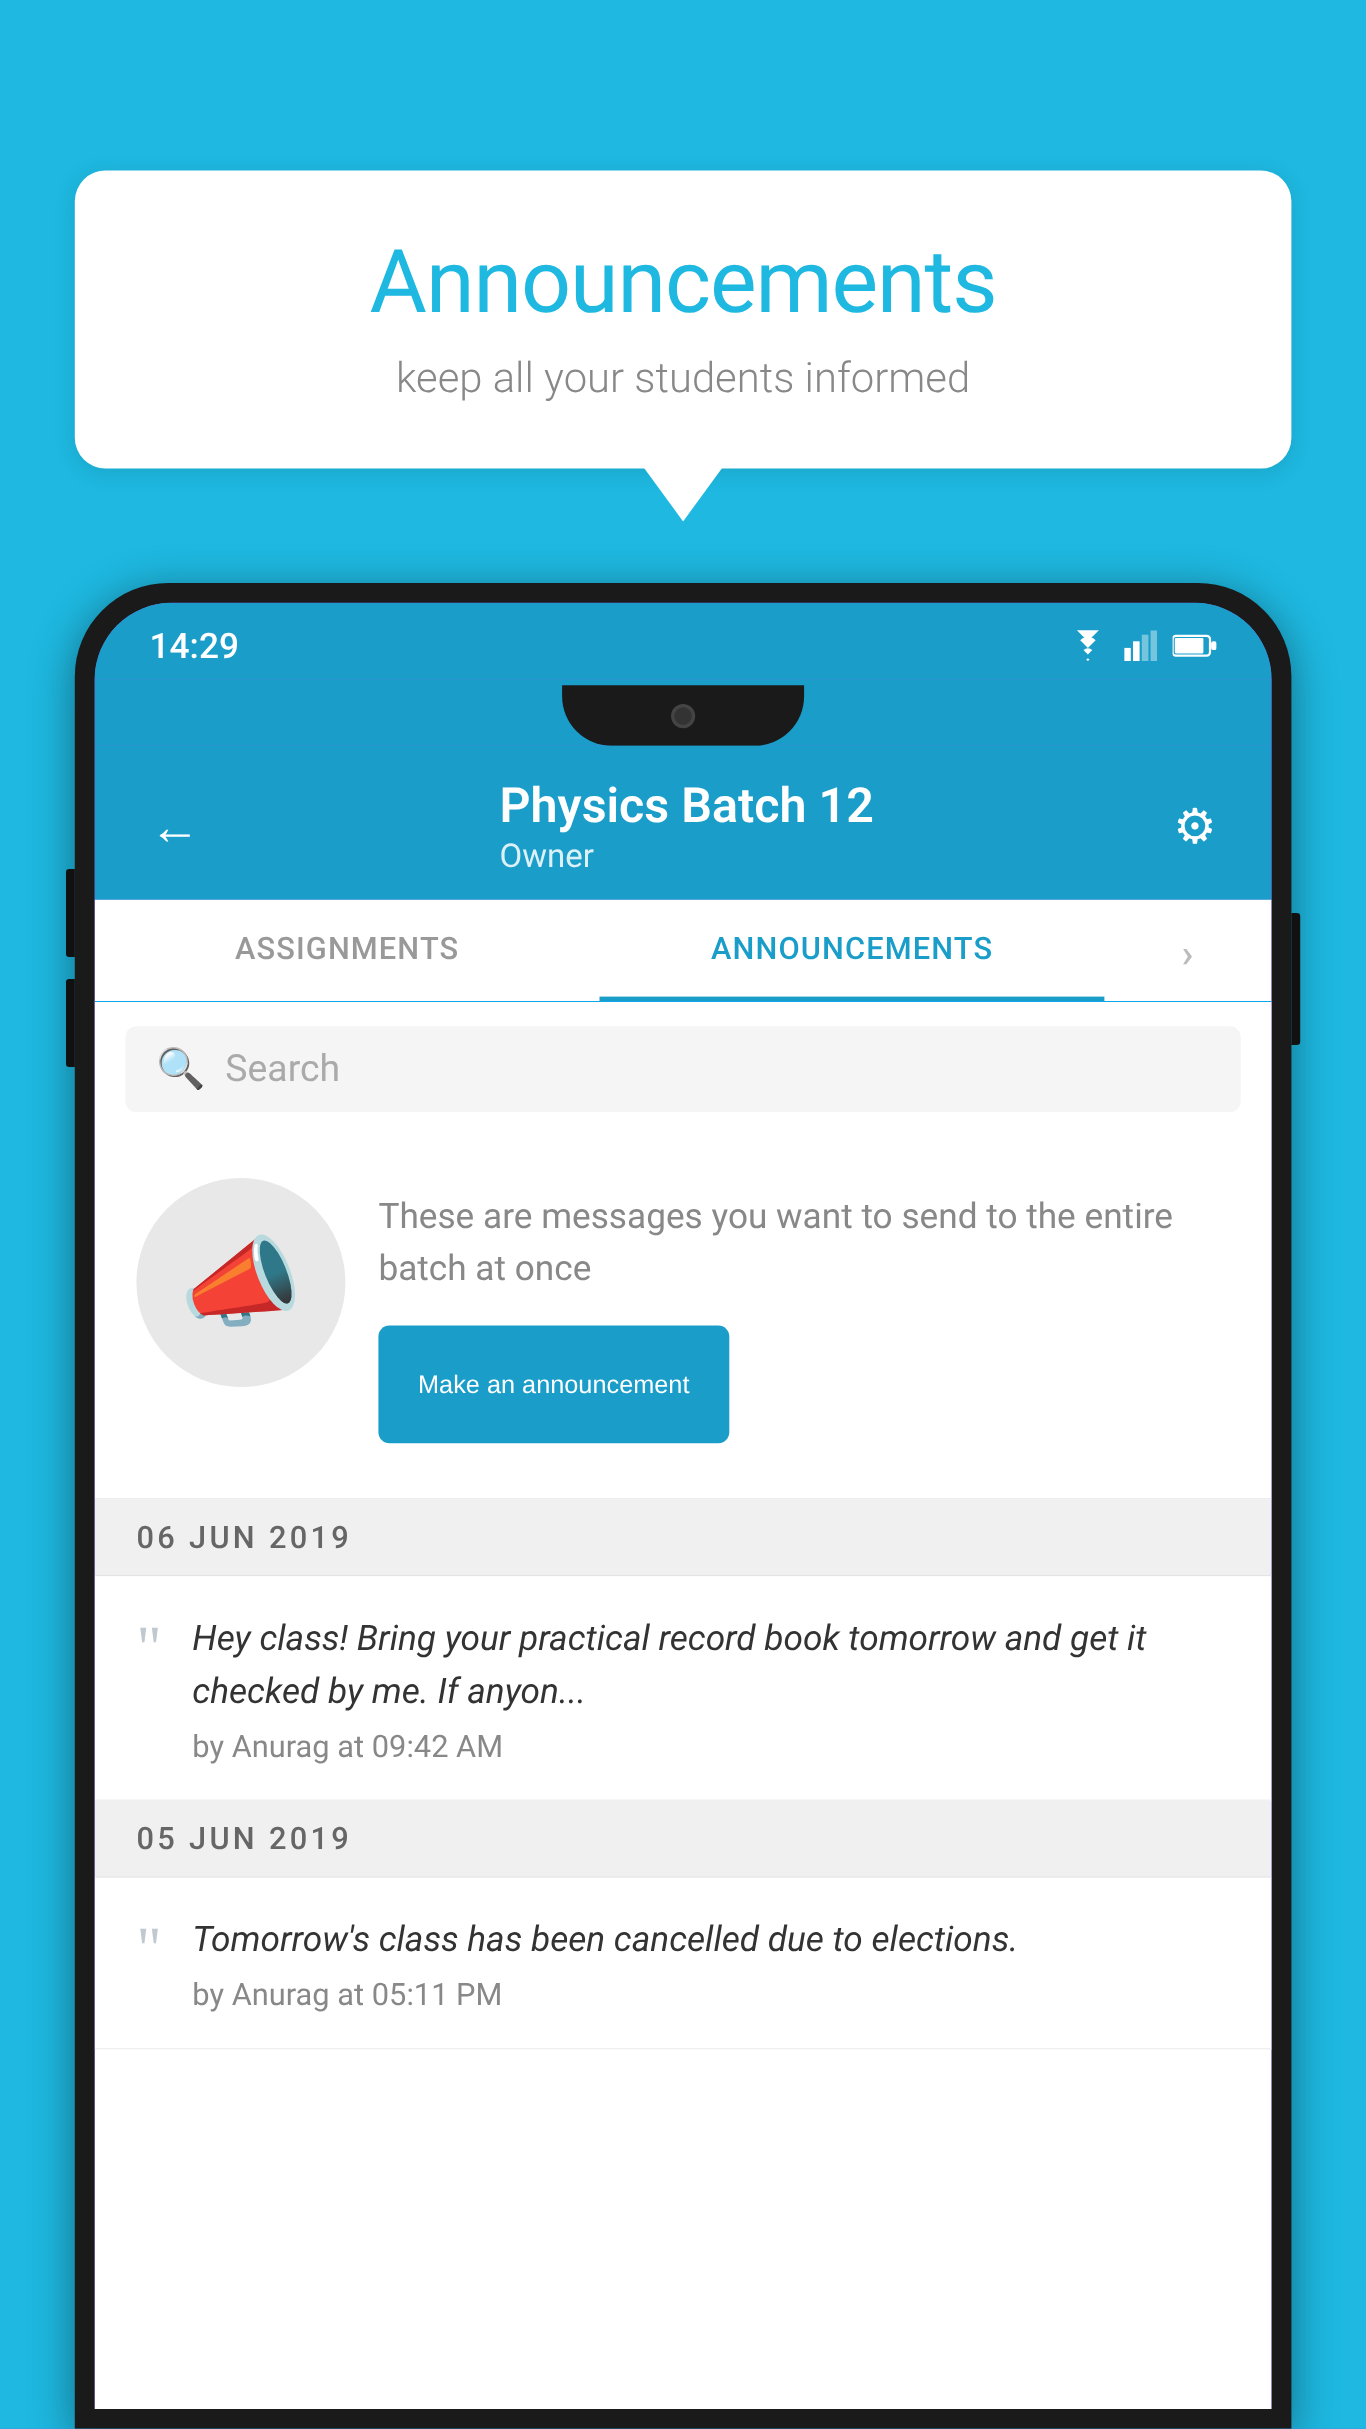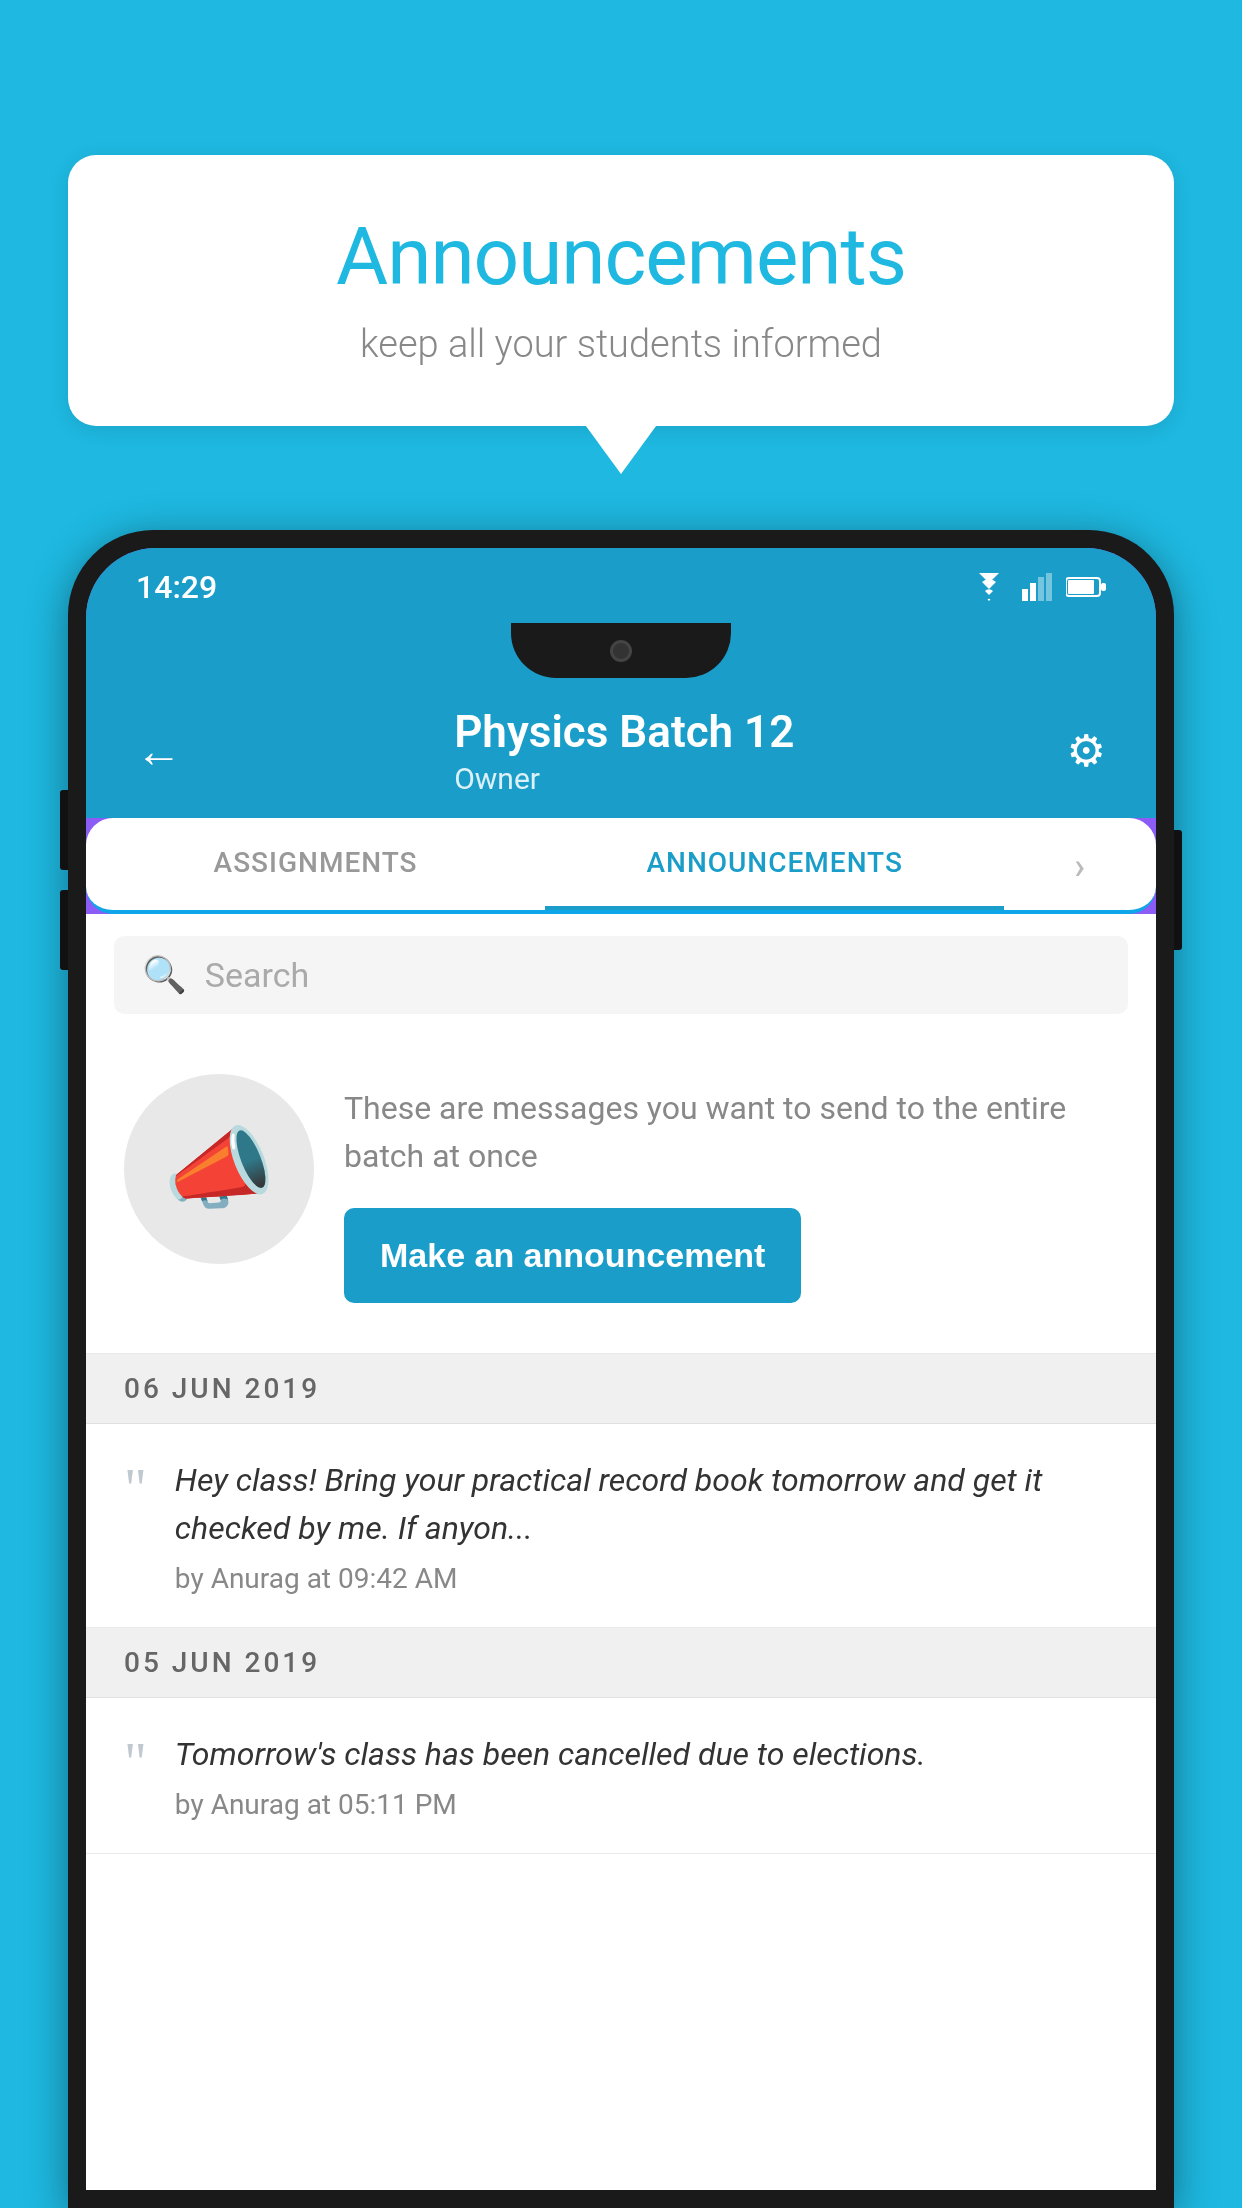--- a/index.html
+++ b/index.html
@@ -164,23 +164,22 @@
     .header-settings {
       color: white;
       font-size: 44px;
       cursor: pointer;
     }
 
     
     .tabs-bar {
       background: white;
       display: flex;
-      border-bottom: 4px solid #0ea5e9;
+      border-bottom: 1px solid #0ea5e9;
       flex-shrink: 0;
-      border-radius: 27px;
     }
     .tab-item {
       flex: 1;
       text-align: center;
       padding: 28px 10px 22px;
       font-size: 28px;
       font-weight: 500;
       color: #999;
       letter-spacing: 1px;
       cursor: pointer;
@@ -259,23 +258,23 @@
       font-size: 32px;
       color: #888;
       line-height: 1.5;
       margin-bottom: 28px;
     }
     .make-announcement-btn {
       background: #1a9ec9;
       color: white;
       border: none;
       border-radius: 10px;
-      padding: 28px 36px;
-      font-size: 34px;
-      font-weight: 700;
+      padding: 40px 36px;
+      font-size: 23px;
+      font-weight: 400;
       cursor: pointer;
       display: inline-block;
     }
 
     
     .date-separator {
       background: #f0f0f0;
       padding: 18px 38px;
       font-size: 28px;
       font-weight: 500;

